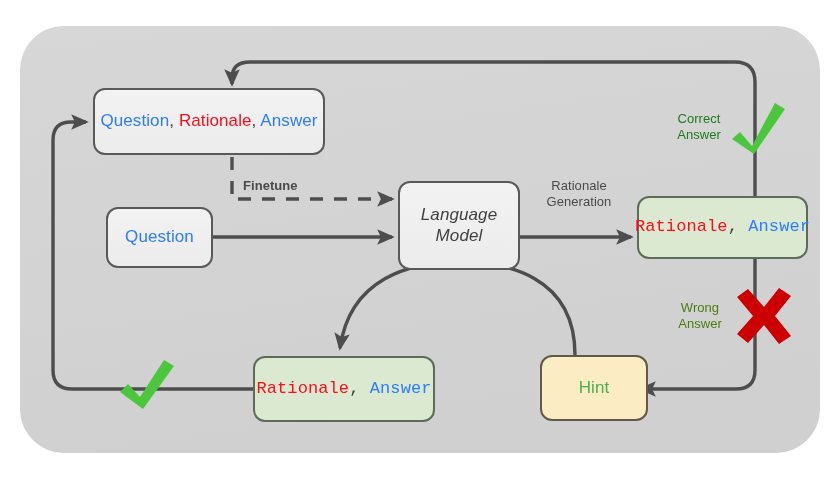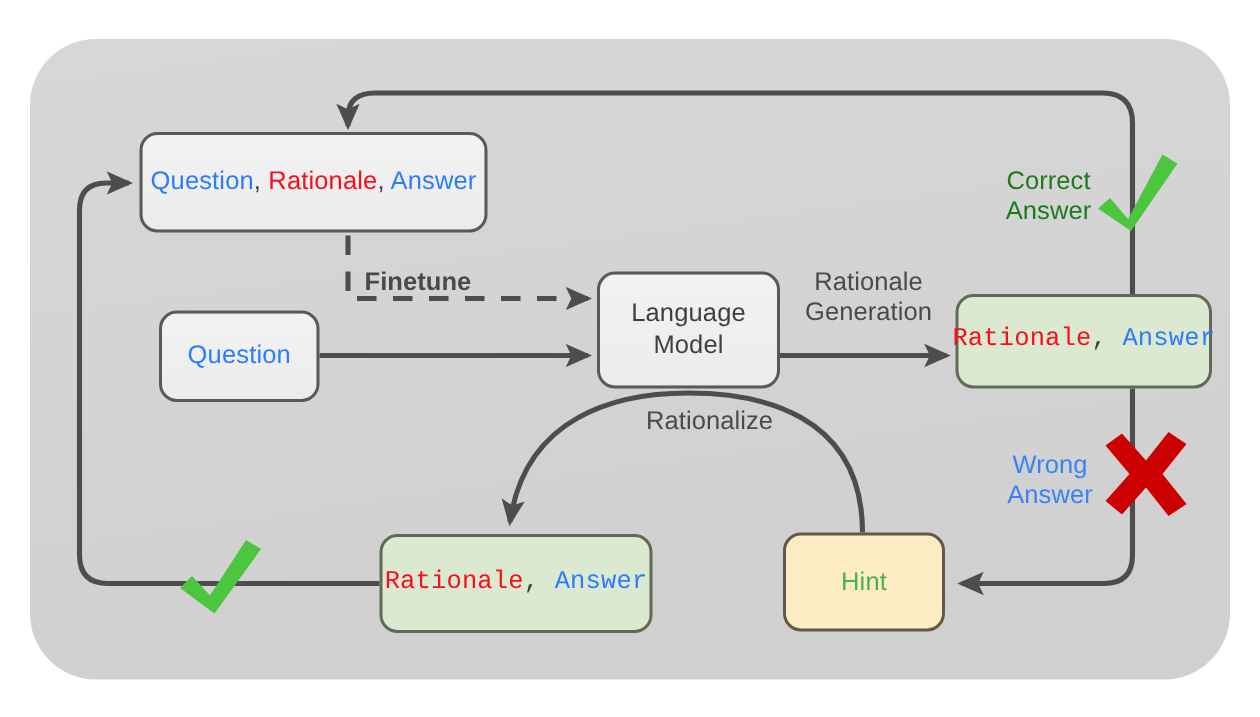--- a/index.html
+++ b/index.html
@@ -44,32 +44,33 @@
     border-color: #595959;
   }
   .node.green {
     background: #dce9d1;
     border-color: #5f6b5a;
     font-family: Liberation Mono, monospace;
   }
   .node.cream {
     background: #fcecc4;
     border-color: #5f5a48;
+    margin-left: 18px;
   }
   .edge-label {
     position: absolute;
     color: #4a4a4a;
-    font-size: 17px;
+    font-size: 13px;
     line-height: 1.2;
     text-align: center;
     white-space: pre-line;
     letter-spacing: 0.05px;
   }
   .edge-label.correct { color: #1d7a1d; }
-  .edge-label.wrong  { color: #3b82f6; }
+  .edge-label.wrong  { color: #4d7c0f; }
   .t-blue  { color: #2b7cff; }
   .t-red   { color: #fc0d1b; }
   .t-green { color: #4caf50; }
   .t-dark  { color: #3f3f3f; }
   .comma   { color: #3f3f3f; }
 </style>
 </head>
 <body>
 
 <div id="diagram-root">
@@ -124,21 +125,21 @@
   <div class="node grey" style="left:93px; top:88px; width:232px; height:67px;">
     <span>
       <span class="t-blue">Question</span><span class="comma">, </span><span class="t-red">Rationale</span><span class="comma">, </span><span class="t-blue">Answer</span>
     </span>
   </div>
 
   <div class="node grey" style="left:106px; top:207px; width:107px; height:61px;">
     <span class="t-blue">Question</span>
   </div>
 
-  <div class="node grey" style="left:398px; top:181px; width:122px; height:78px;">
+  <div class="node grey" style="left:398px; top:181px; width:122px; height:89px;font-style:italic;">
     <span class="t-dark" style="white-space:pre-line;">Language
 Model</span>
   </div>
 
   <div class="node green" style="left:637px; top:196px; width:171px; height:63px;">
     <span>
       <span class="t-red">Rationale</span><span class="comma">, </span><span class="t-blue">Answer</span>
     </span>
   </div>
 
@@ -150,21 +151,20 @@
 
   <div class="node cream" style="left:522px; top:355px; width:108px; height:66px;">
     <span class="t-green">Hint</span>
   </div>
 
   <div class="edge-label" style="left:243px; top:178px; width:90px; text-align:left;font-weight:bold;">Finetune</div>
 
   <div class="edge-label" style="left:524px; top:178px; width:110px;">Rationale
 Generation</div>
 
-  <div class="edge-label" style="left:418px; top:271px; width:110px;">Rationalize</div>
 
   <div class="edge-label correct" style="left:664px; top:111px; width:70px;">Correct
 Answer</div>
 
   <div class="edge-label wrong" style="left:665px; top:300px; width:70px;">Wrong
 Answer</div>
 
 </div>
 
 </body></html>

